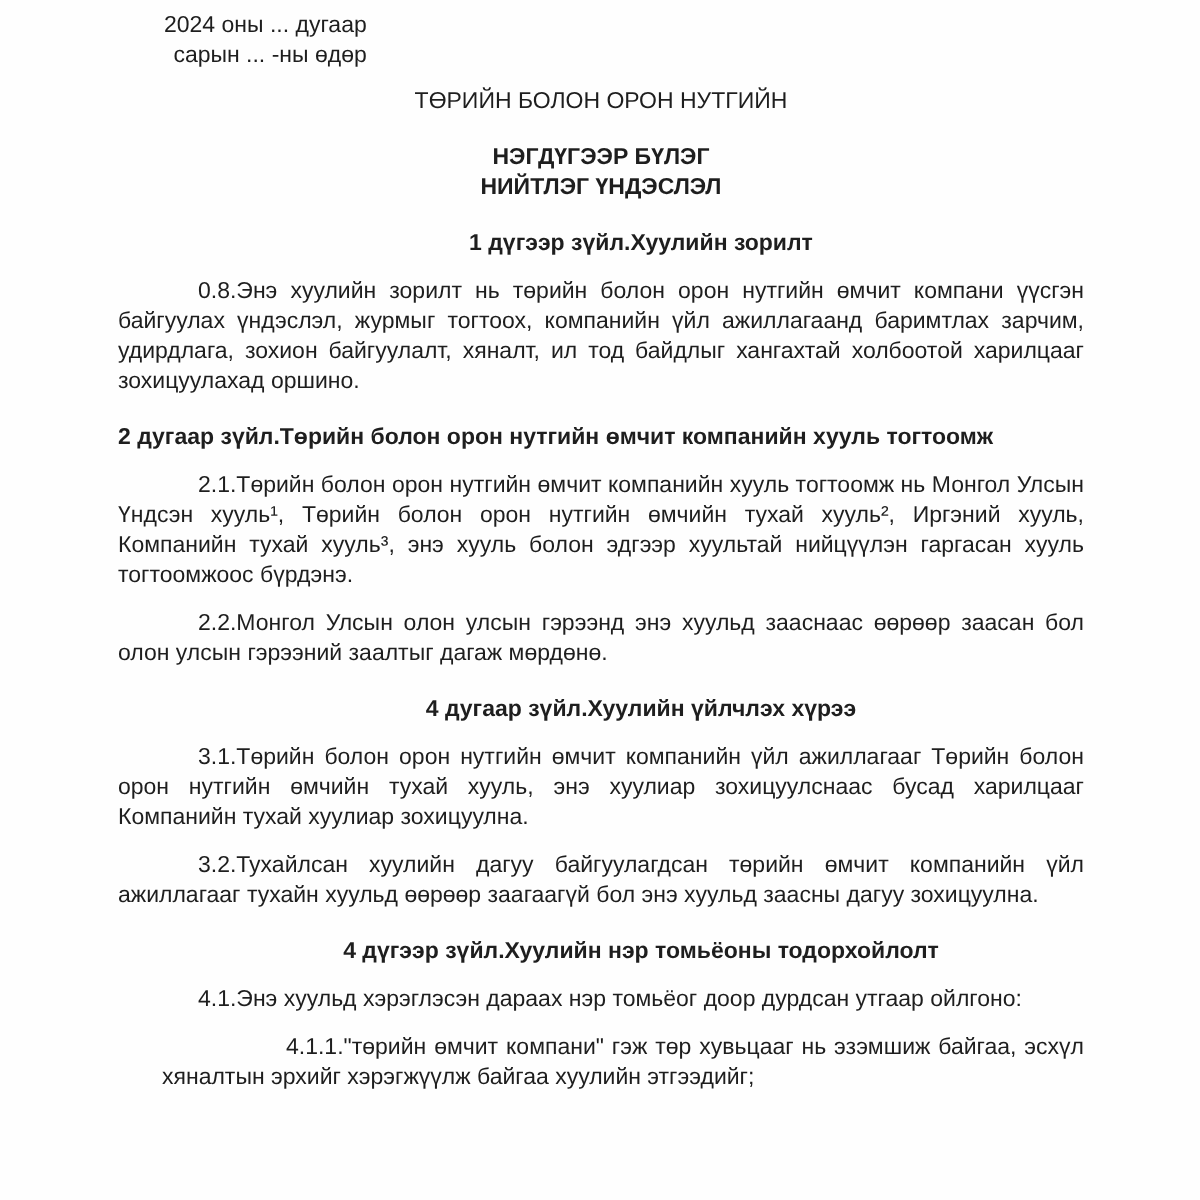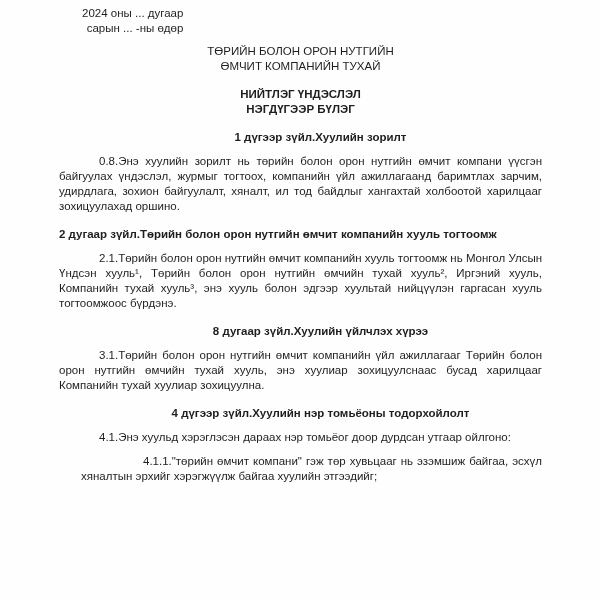--- a/index.html
+++ b/index.html
@@ -75,41 +75,42 @@
 
   <div class="doc-header">
     <div class="date-block">
       <span class="line">2024 оны ... дугаар</span>
       <span class="line">сарын ... -ны өдөр</span>
     </div>
   </div>
 
   <div class="title-block">
     <span class="line">ТӨРИЙН БОЛОН ОРОН НУТГИЙН</span>
-    <span class="line">ӨМЧИТ КОМПАНИЙН ТУХАЙ</span>
   </div>
 
   <div class="chapter-block">
+    <span class="line">НЭГДҮГЭЭР БҮЛЭГ</span>
     <span class="line">НИЙТЛЭГ ҮНДЭСЛЭЛ</span>
-    <span class="line">НЭГДҮГЭЭР БҮЛЭГ</span>
   </div>
 
   <div>
     <div class="article-heading">1 дүгээр зүйл.Хуулийн зорилт</div>
     <p class="para">0.8.Энэ хуулийн зорилт нь төрийн болон орон нутгийн өмчит компани үүсгэн байгуулах үндэслэл, журмыг тогтоох, компанийн үйл ажиллагаанд баримтлах зарчим, удирдлага, зохион байгуулалт, хяналт, ил тод байдлыг хангахтай холбоотой харилцааг зохицуулахад оршино.</p>
   </div>
 
   <div>
     <div class="article-heading centered">2 дугаар зүйл.Төрийн болон орон нутгийн өмчит компанийн хууль тогтоомж</div>
     <p class="para">2.1.Төрийн болон орон нутгийн өмчит компанийн хууль тогтоомж нь Монгол Улсын Үндсэн хууль¹, Төрийн болон орон нутгийн өмчийн тухай хууль², Иргэний хууль, Компанийн тухай хууль³, энэ хууль болон эдгээр хуультай нийцүүлэн гаргасан хууль тогтоомжоос бүрдэнэ.</p>
+    <p class="para">2.2.Монгол Улсын олон улсын гэрээнд энэ хуульд зааснаас өөрөөр заасан бол олон улсын гэрээний заалтыг дагаж мөрдөнө.</p>
   </div>
 
   <div>
-    <div class="article-heading">8 дугаар зүйл.Хуулийн үйлчлэх хүрээ</div>
+    <div class="article-heading">4 дугаар зүйл.Хуулийн үйлчлэх хүрээ</div>
     <p class="para">3.1.Төрийн болон орон нутгийн өмчит компанийн үйл ажиллагааг Төрийн болон орон нутгийн өмчийн тухай хууль, энэ хуулиар зохицуулснаас бусад харилцааг Компанийн тухай хуулиар зохицуулна.</p>
+    <p class="para">3.2.Тухайлсан хуулийн дагуу байгуулагдсан төрийн өмчит компанийн үйл ажиллагааг тухайн хуульд өөрөөр заагаагүй бол энэ хуульд заасны дагуу зохицуулна.</p>
   </div>
 
   <div>
     <div class="article-heading">4 дүгээр зүйл.Хуулийн нэр томьёоны тодорхойлолт</div>
     <p class="para">4.1.Энэ хуульд хэрэглэсэн дараах нэр томьёог доор дурдсан утгаар ойлгоно:</p>
     <p class="para sub">4.1.1."төрийн өмчит компани" гэж төр хувьцааг нь эзэмшиж байгаа, эсхүл хяналтын эрхийг хэрэгжүүлж байгаа хуулийн этгээдийг;</p>
   </div>
 
 </div>
 

